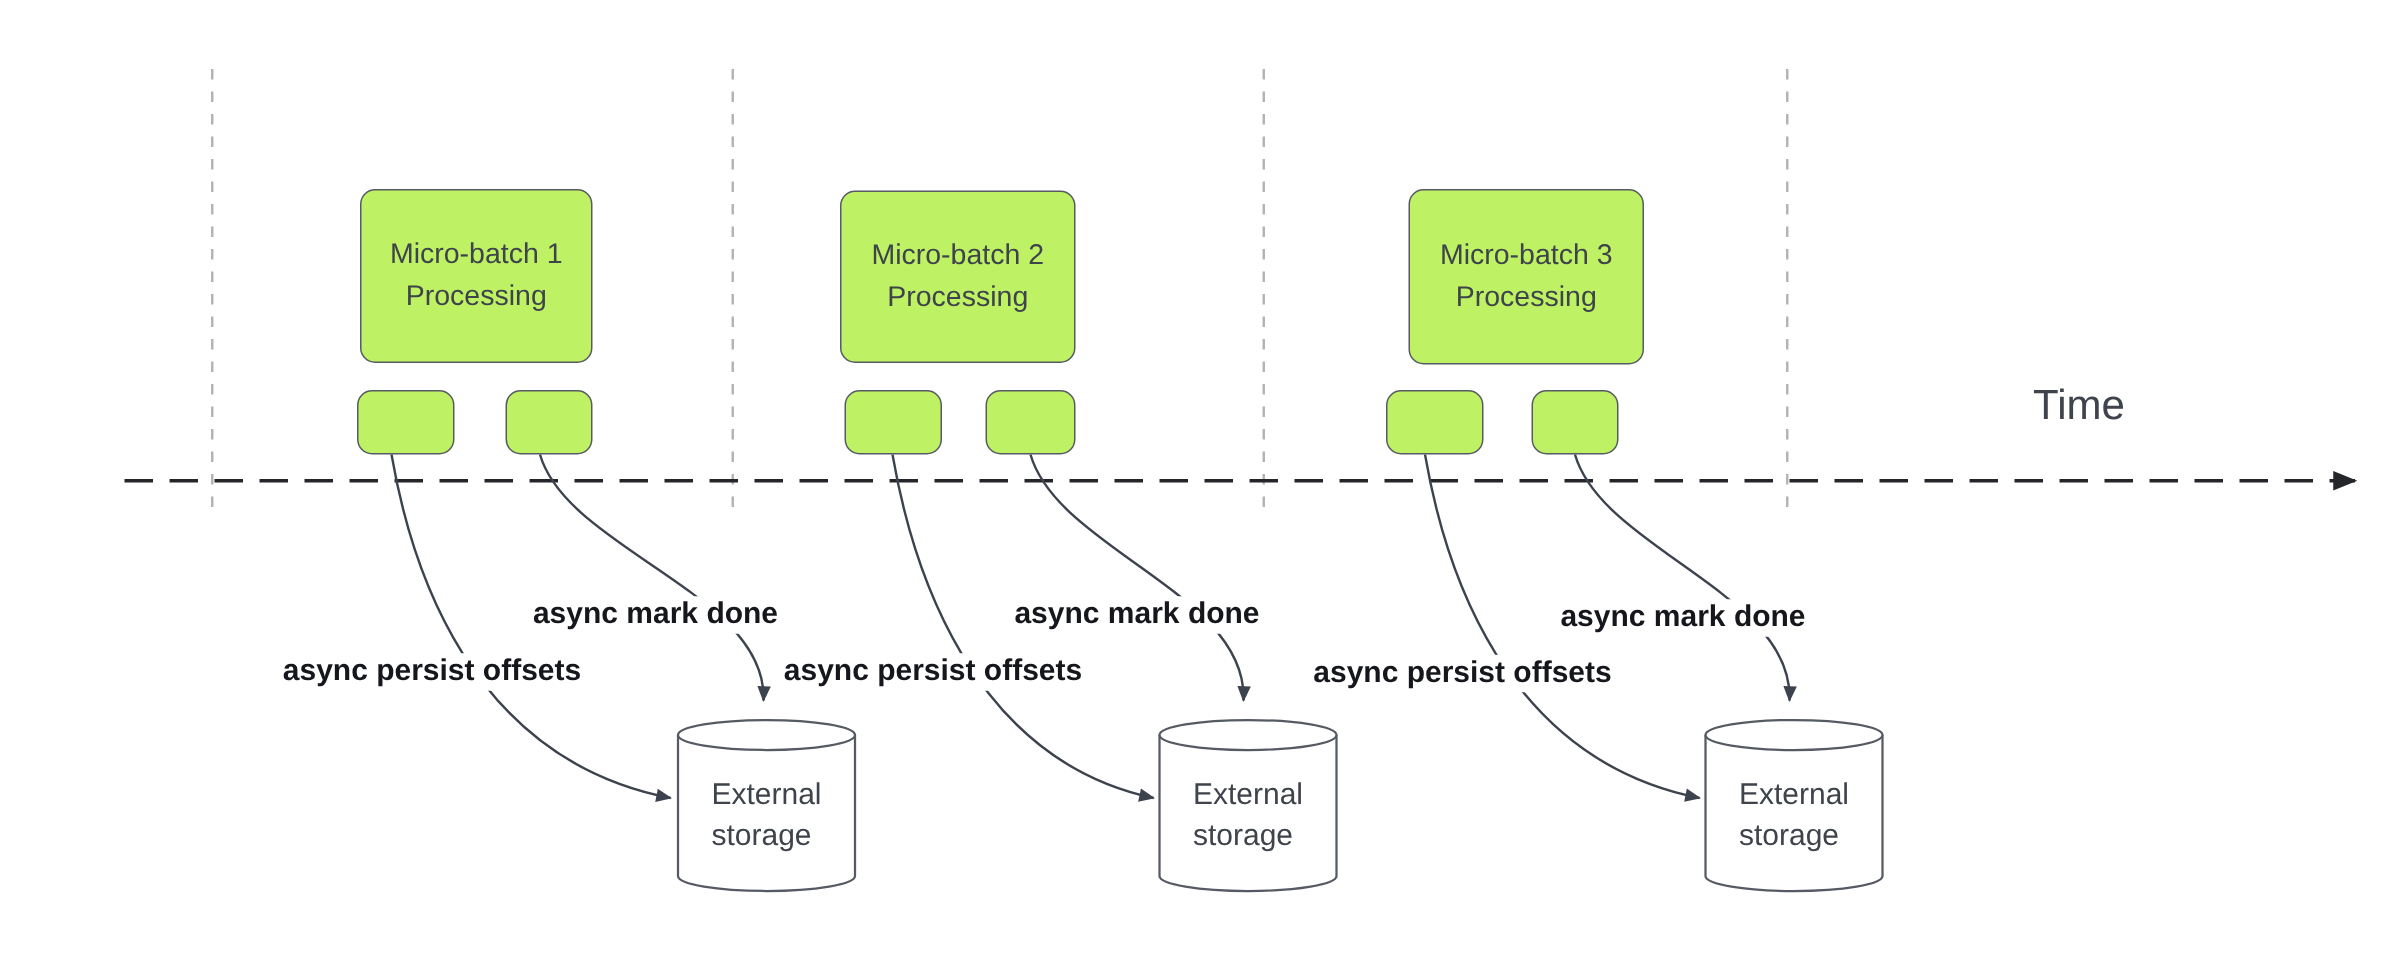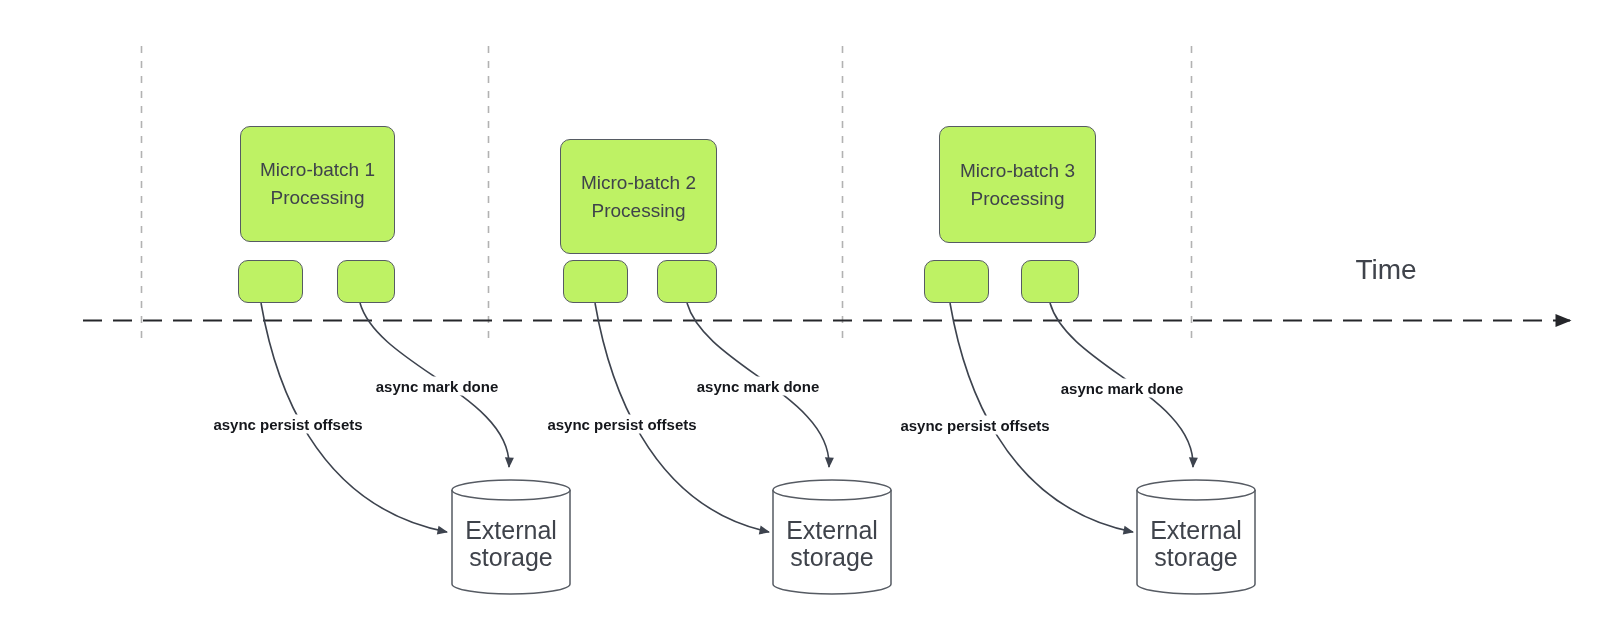--- a/index.html
+++ b/index.html
@@ -38,30 +38,31 @@
     color: var(--box_text);
     font-size: 19px;
     line-height: 28px;
   }
   .flowlabel {
     position: absolute;
     transform: translate(-50%, -50%);
     background: #ffffff;
     color: var(--label_text);
     font-weight: bold;
-    font-size: 15px;
+    font-size: 20px;
     white-space: nowrap;
     padding: 1px 3px;
+    margin-top: 24px;
   }
   .storage-text {
     position: absolute;
     transform: translate(-50%, -50%);
-    text-align: center;
+    text-align: left;
     color: var(--box_text);
-    font-size: 25px;
+    font-size: 20px;
     line-height: 27px;
     white-space: nowrap;
   }
   .time-label {
     position: absolute;
     transform: translate(-50%, -50%);
     color: var(--box_text);
     font-size: 28px;
     white-space: nowrap;
   }
@@ -117,21 +118,21 @@
   </div>
   <div class="box" style="left:238px; top:260px; width:65px; height:43px;"></div>
   <div class="box" style="left:337px; top:260px; width:58px; height:43px;"></div>
   <div class="flowlabel" style="left:288px; top:424px;">async persist offsets</div>
   <div class="flowlabel" style="left:437px; top:386px;">async mark done</div>
   <div class="storage-text" style="left:511px; top:544px;">
     <div>External</div>
     <div>storage</div>
   </div>
 
-  <div class="box bigbox" style="left:560px; top:139px; width:157px; height:115px;align-items:center;">
+  <div class="box bigbox" style="left:560px; top:127px; width:157px; height:115px;align-items:center;">
     <span>Micro-batch 2</span>
     <span>Processing</span>
   </div>
   <div class="box" style="left:563px; top:260px; width:65px; height:43px;"></div>
   <div class="box" style="left:657px; top:260px; width:60px; height:43px;"></div>
   <div class="flowlabel" style="left:622px; top:424px;">async persist offsets</div>
   <div class="flowlabel" style="left:758px; top:386px;">async mark done</div>
   <div class="storage-text" style="left:832px; top:544px;">
     <div>External</div>
     <div>storage</div>

